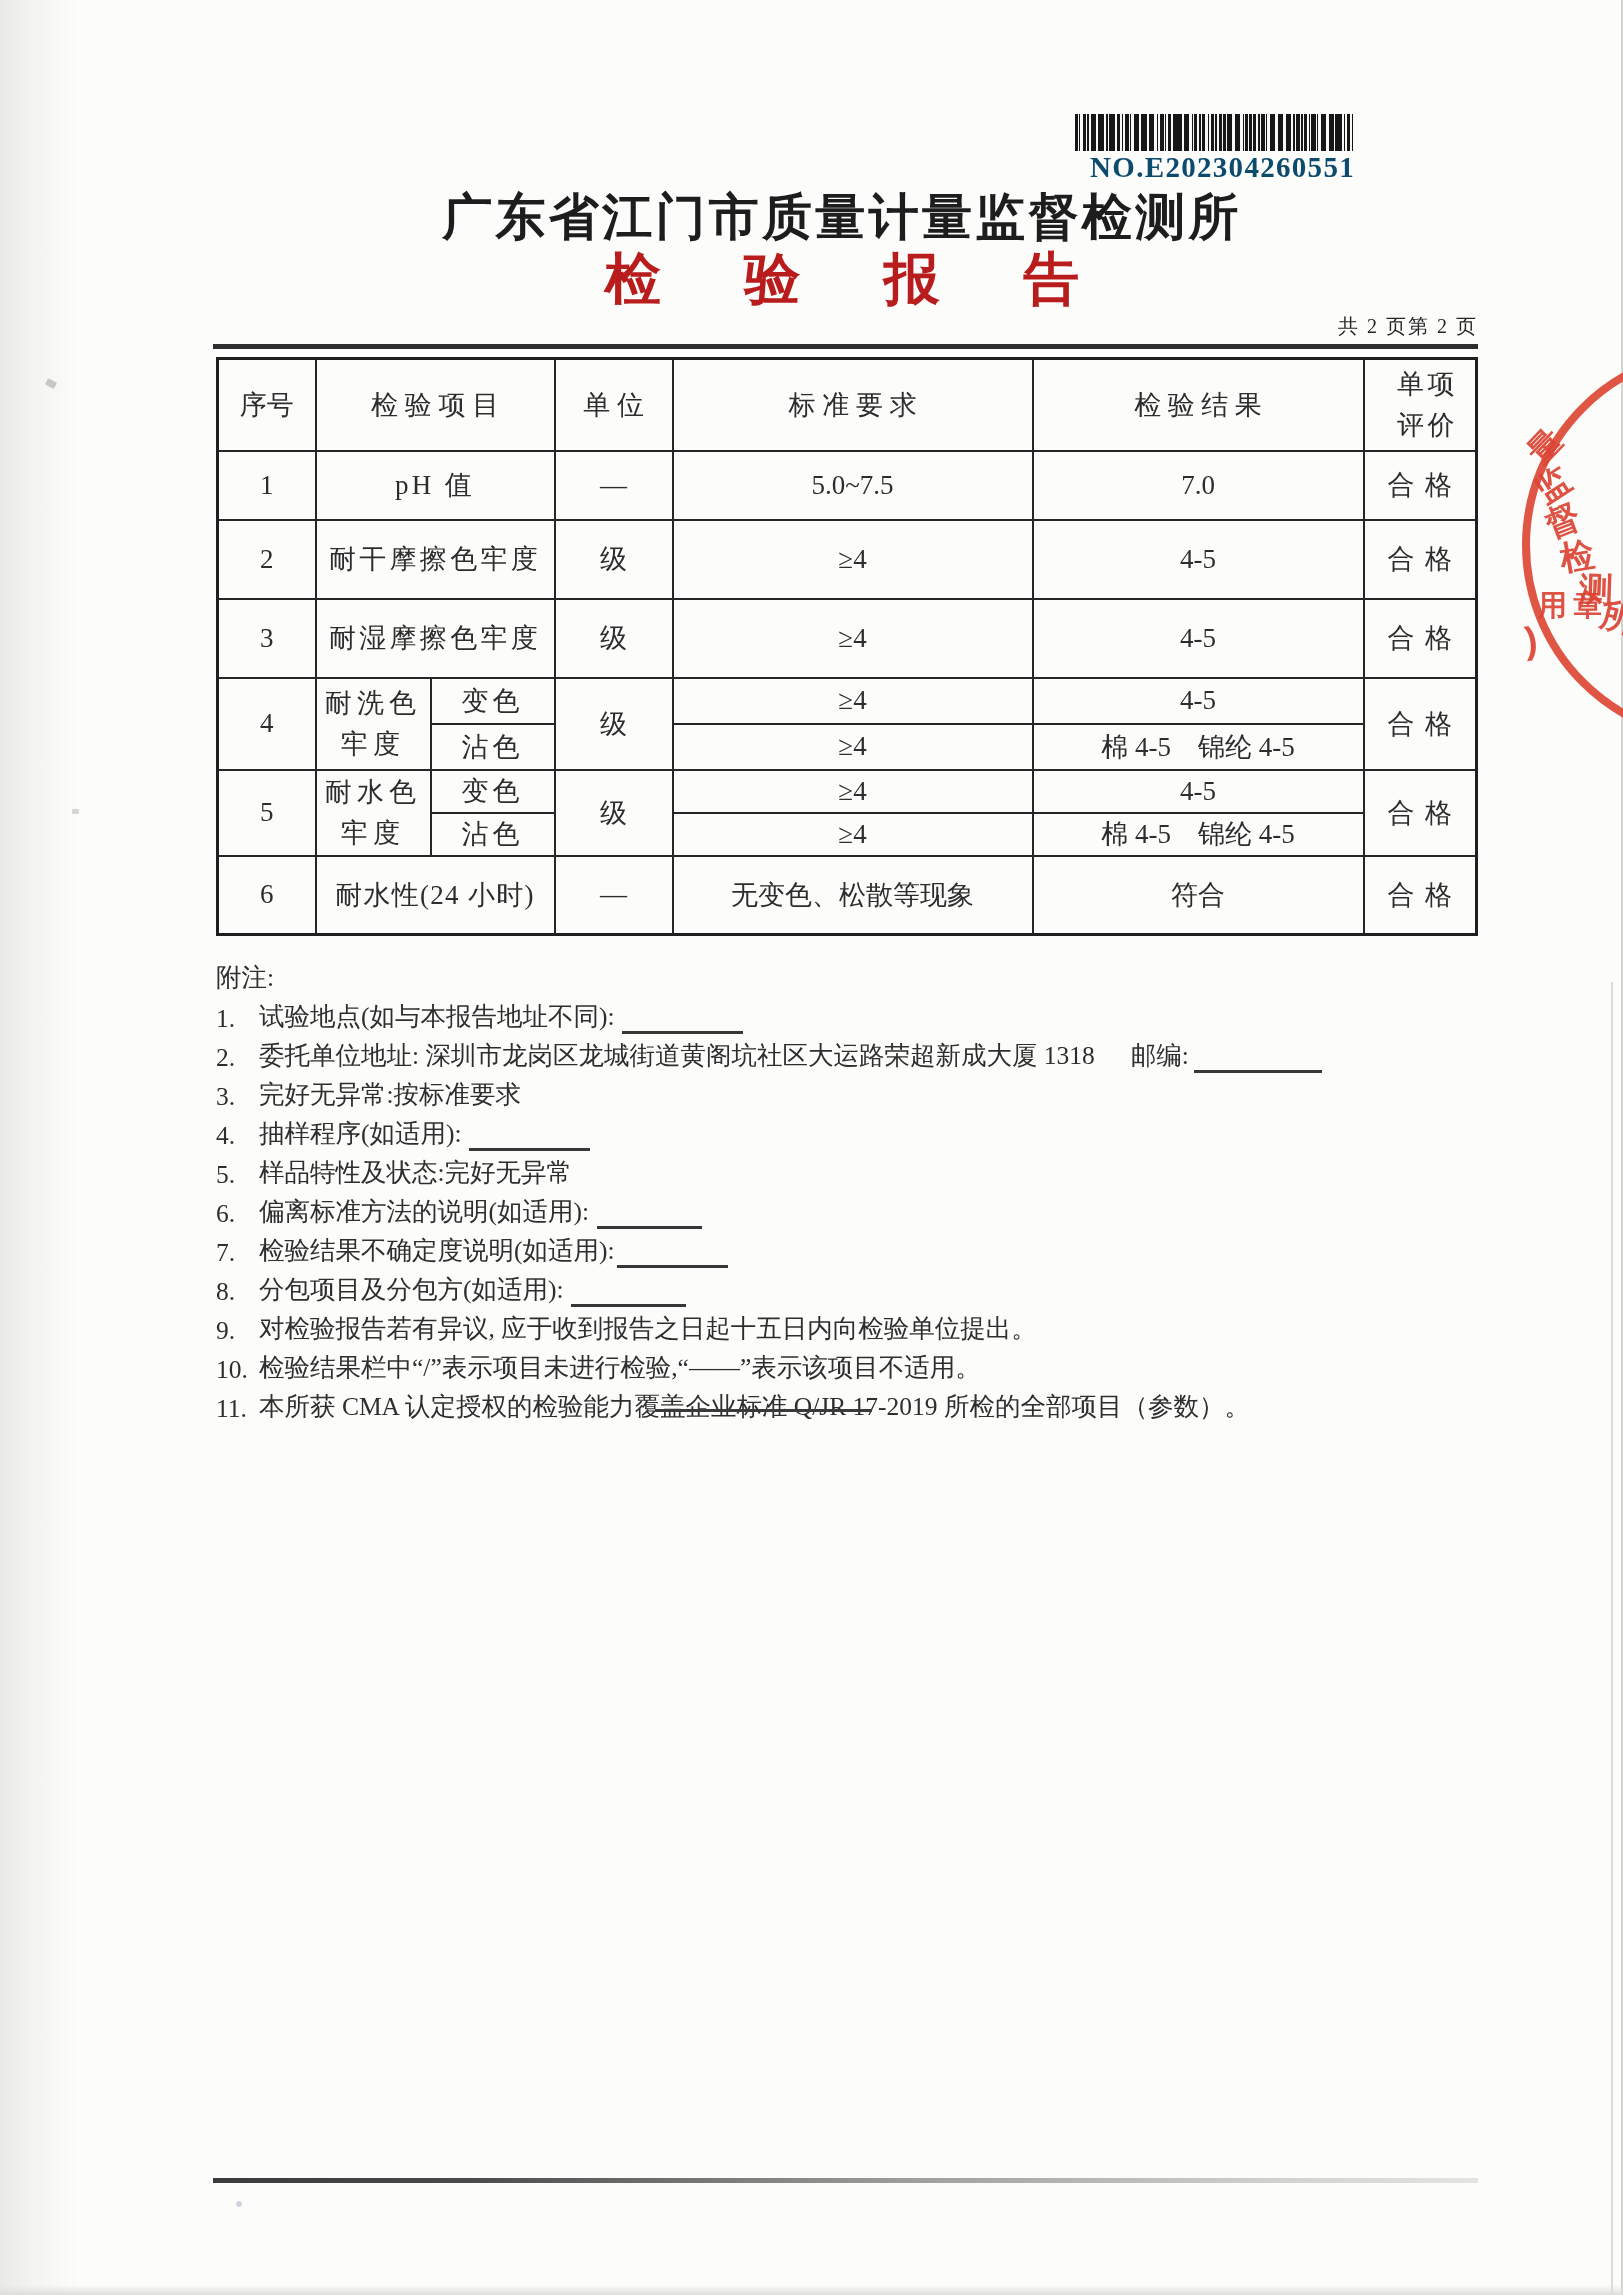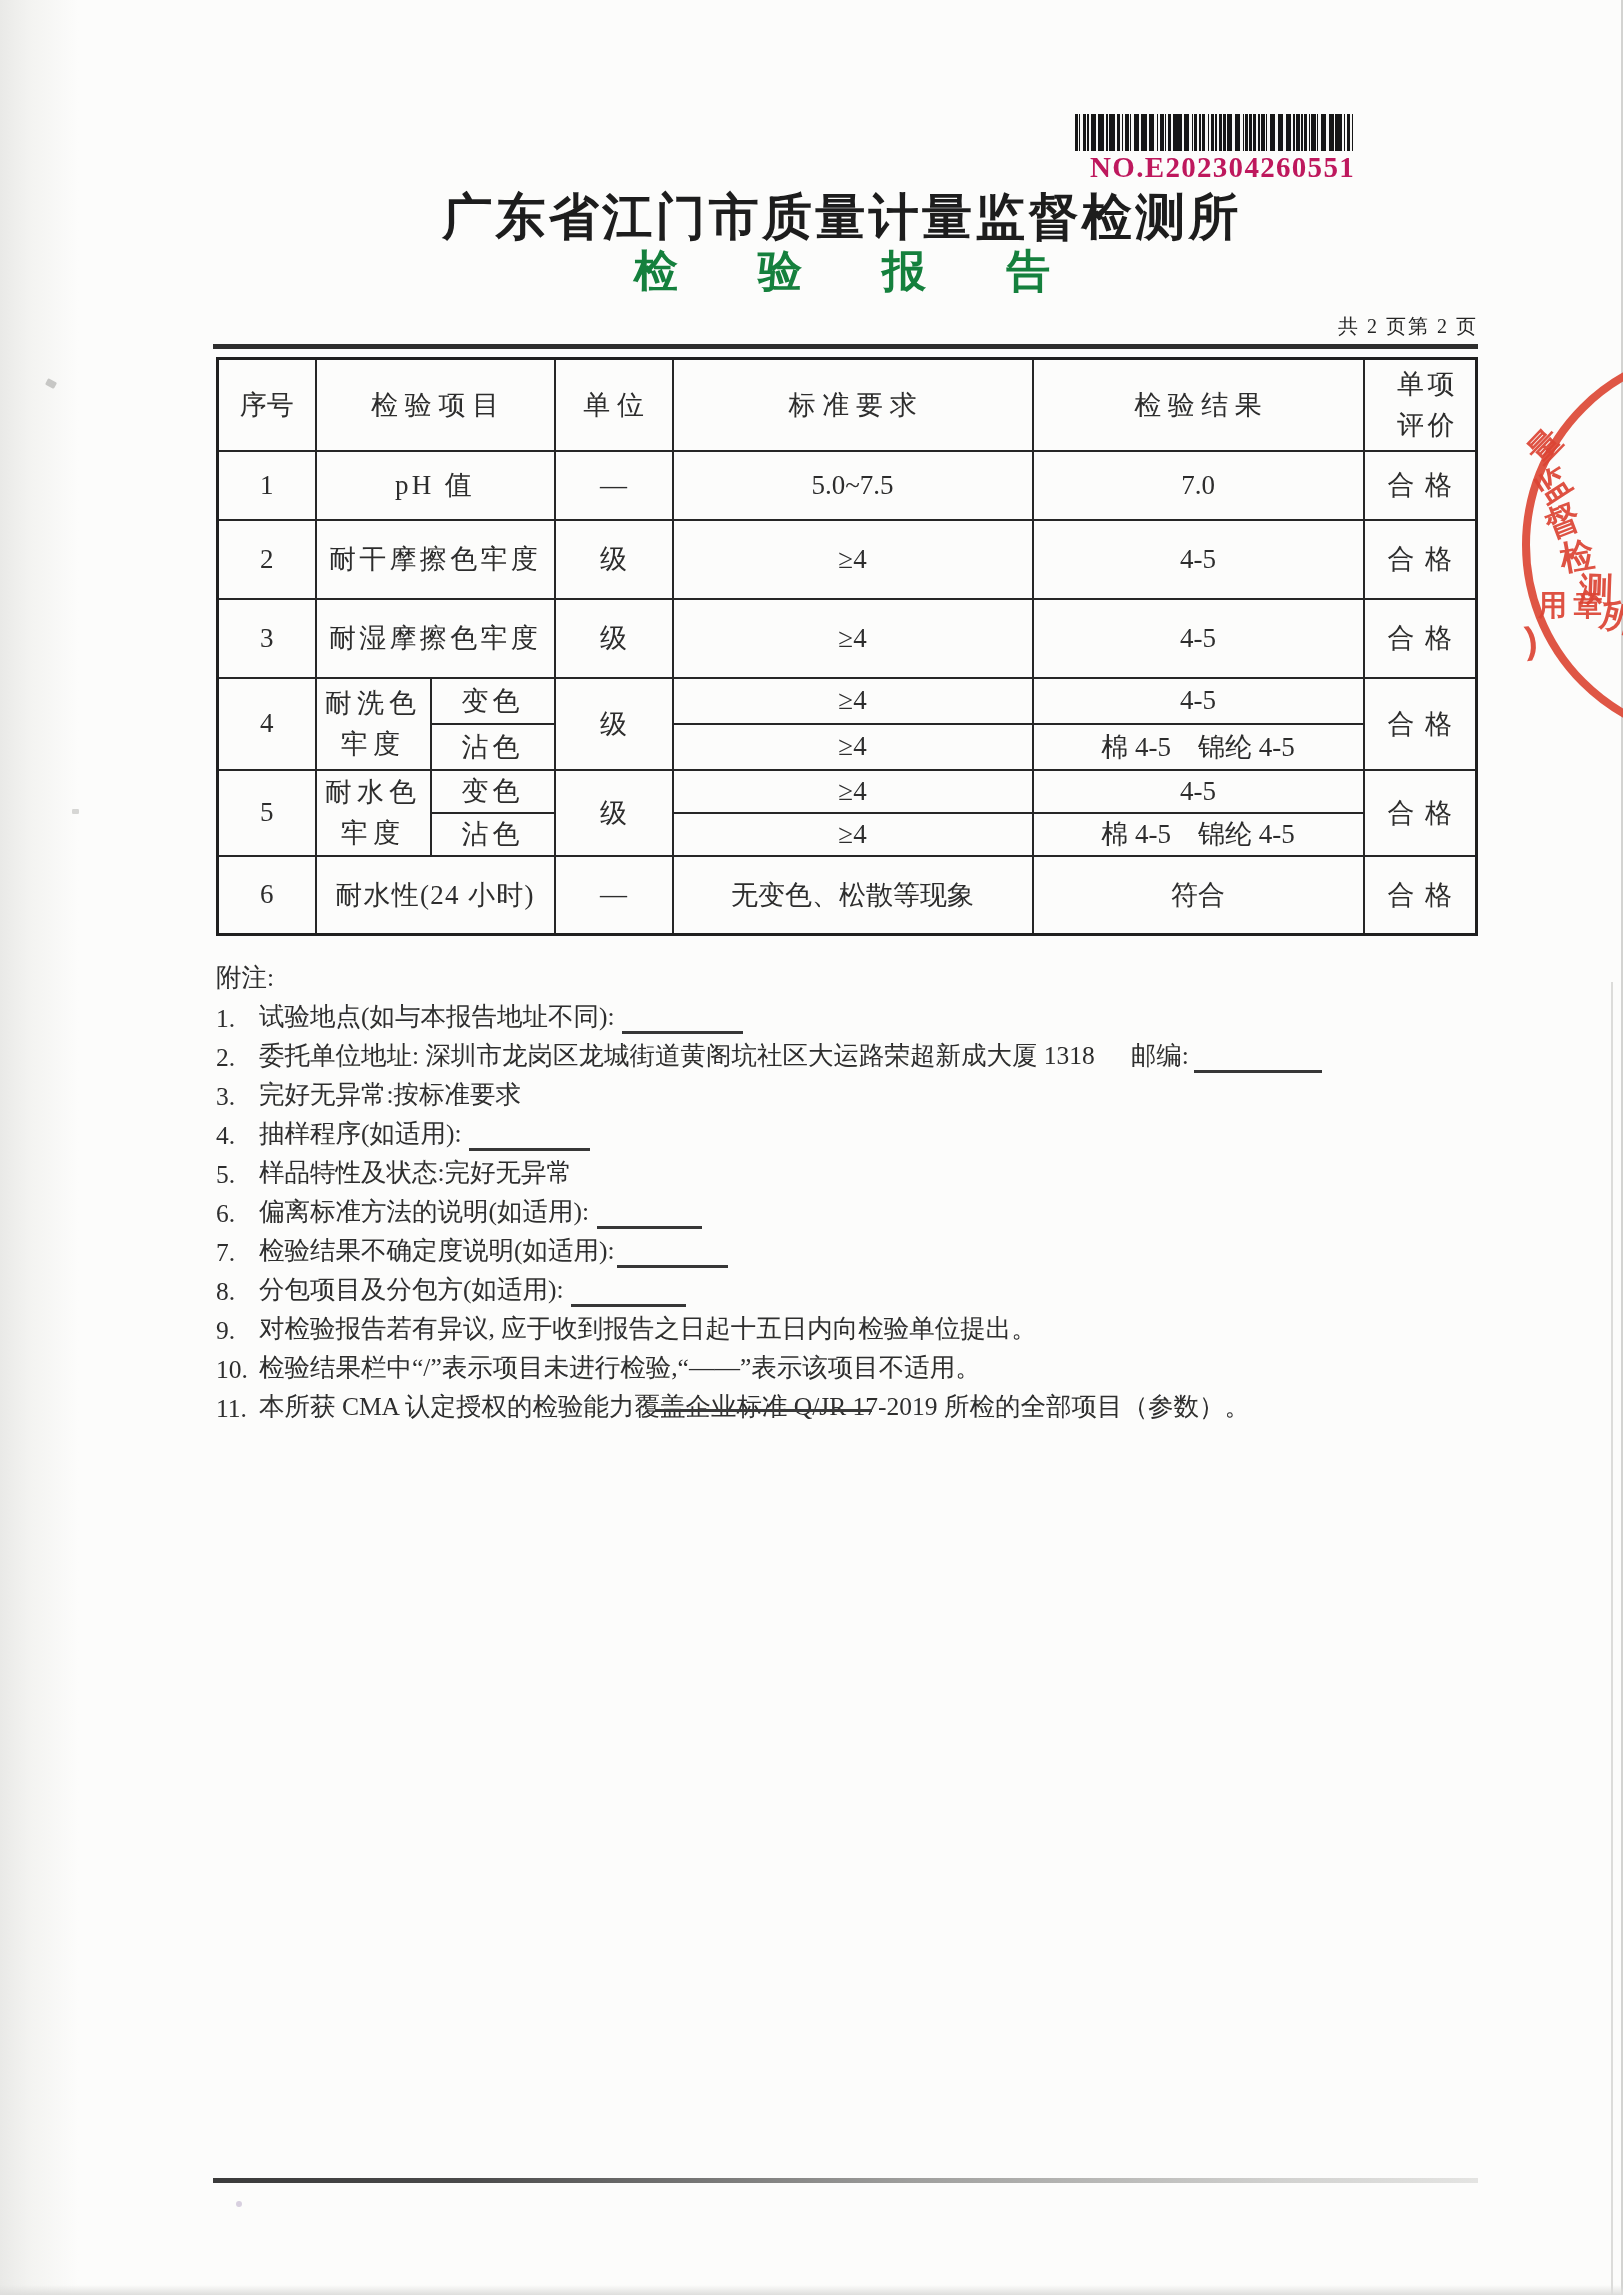--- a/index.html
+++ b/index.html
@@ -19,26 +19,26 @@
   .speck2{position:absolute;left:72px;top:809px;width:6.5px;height:5.2px;background:#d6d6d4;border-radius:1.3px;}
   .speck3{position:absolute;left:236px;top:2201px;width:5.9px;height:5.9px;background:#c9bed3;border-radius:50%;opacity:.7;}
 
   
   .barcode{position:absolute;left:1075px;top:114px;width:278px;height:37px;
     background:
       repeating-linear-gradient(90deg,#161616 0 2px,rgba(0,0,0,0) 2px 12.4px),
       repeating-linear-gradient(90deg,#161616 0 2.6px,rgba(0,0,0,0) 2.6px 8.5px),
       repeating-linear-gradient(90deg,#161616 0 1.3px,#f8f8f6 1.3px 3.9px);}
   .report-no{position:absolute;left:1075px;top:151px;width:280px;text-align:right;
-    font-size:29px;font-weight:700;letter-spacing:1.3px;color:#be185d;}
+    font-size:29px;font-weight:700;letter-spacing:1.3px;color:#0c4a6e;}
   .org-name{position:absolute;left:60px;right:0;top:184px;margin:0;text-align:center;
     font-family:"Liberation Sans", sans-serif;font-size:50px;font-weight:700;letter-spacing:3.3px;color:#1d1d1d;}
   .report-title{position:absolute;left:60px;right:0;top:242px;margin:0;text-align:center;
-    font-family:"Liberation Sans", sans-serif;font-size:44px;font-weight:700;
-    letter-spacing:34px;text-indent:34px;color:#15803d;}
+    font-family:"Liberation Sans", sans-serif;font-size:56px;font-weight:700;
+    letter-spacing:34px;text-indent:34px;color:#b91c1c;}
   .page-indicator{position:absolute;right:146px;top:313px;font-size:20px;letter-spacing:2px;color:#242424;}
   .top-rule{position:absolute;left:213px;top:344px;width:1265px;height:4.6px;background:#2e2e2e;}
 
   
   table.result-table{position:absolute;left:216px;top:357px;width:1258px;
     border-collapse:collapse;table-layout:fixed;border:3.3px solid #1f1f1f;}
   .result-table th,.result-table td{border:2px solid #262626;vertical-align:middle;
     text-align:center;font-size:27px;font-weight:400;color:#2d2d2d;padding:0;overflow:hidden;}
   tr.h140{height:92px;} tr.h105{height:69px;} tr.h120{height:79px;}
   tr.h70{height:46px;} tr.h65{height:43px;}

